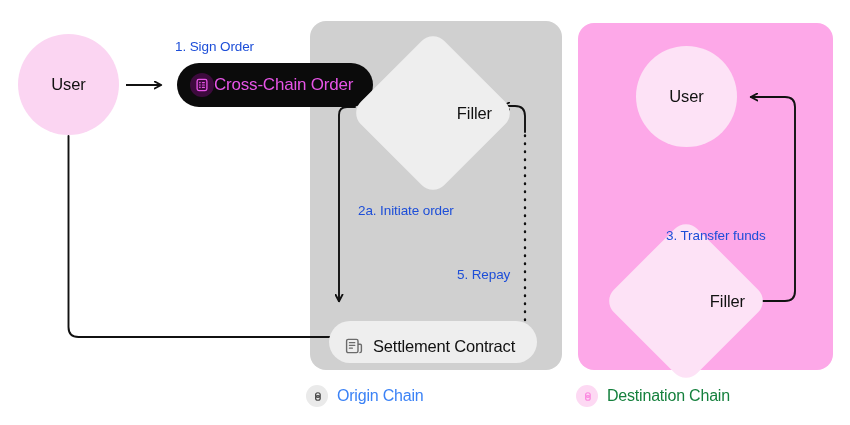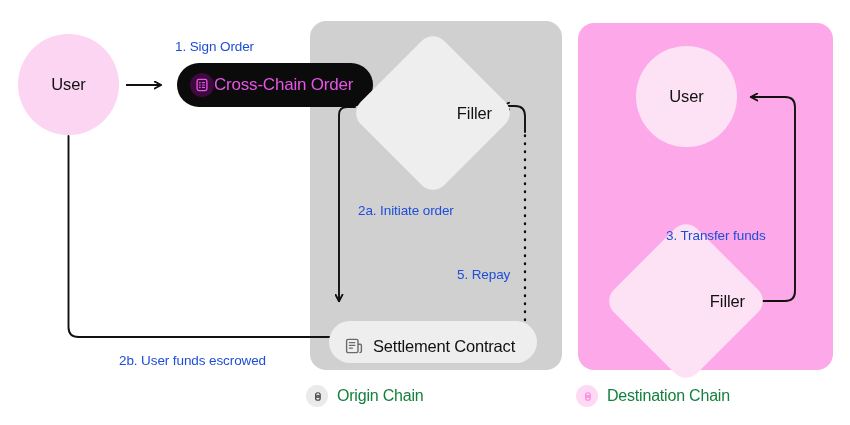--- a/index.html
+++ b/index.html
@@ -171,21 +171,21 @@
     justify-content: center;
     flex: 0 0 auto;
   }
   #legend-origin .legend-badge { background: #eaeaea; }
   #legend-destination .legend-badge { background: #fdd9f3; }
   .legend-text {
     font-size: 16px;
     letter-spacing: -0.2px;
     white-space: nowrap;
   }
-  #legend-origin .legend-text { color: #15803d; }
+  #legend-origin .legend-text { color: #3b82f6; }
   #legend-destination .legend-text { color: #15803d; }
   #connectors {
     position: absolute;
     left: 0;
     top: 0;
     width: 850px;
     height: 425px;
     pointer-events: none;
   }
 </style>
@@ -268,21 +268,20 @@
   </div>
 
   <div class="diamond-wrap" id="filler-destination">
     <span class="diamond-shape"></span>
     <span class="node-label diamond-text">Filler</span>
   </div>
 
   <span class="step-label" id="label-sign-order">1.  Sign Order</span>
   <span class="step-label" id="label-initiate-order">2a. Initiate order</span>
   <span class="step-label" id="label-repay">5.  Repay</span>
-  <span class="step-label" id="label-escrowed">2b. User funds escrowed</span>
   <span class="step-label" id="label-transfer-funds">3.  Transfer funds</span>
 
   <div class="legend" id="legend-origin">
     <span class="legend-badge">
       <svg width="13" height="13" viewBox="0 0 16 16" aria-hidden="true" style="transform:rotate(90deg);">
         <path d="M6.3,4.6 a2.9,2.9 0 0 1 0,5.8 a2.9,2.9 0 0 1 0,-5.8" fill="none" stroke="#4a4a4a" stroke-width="1.5" stroke-linecap="round"></path>
         <path d="M9.7,4.6 a2.9,2.9 0 0 1 0,5.8 a2.9,2.9 0 0 1 0,-5.8" fill="none" stroke="#4a4a4a" stroke-width="1.5" stroke-linecap="round"></path>
       </svg>
     </span>
     <span class="legend-text">Origin Chain</span>

